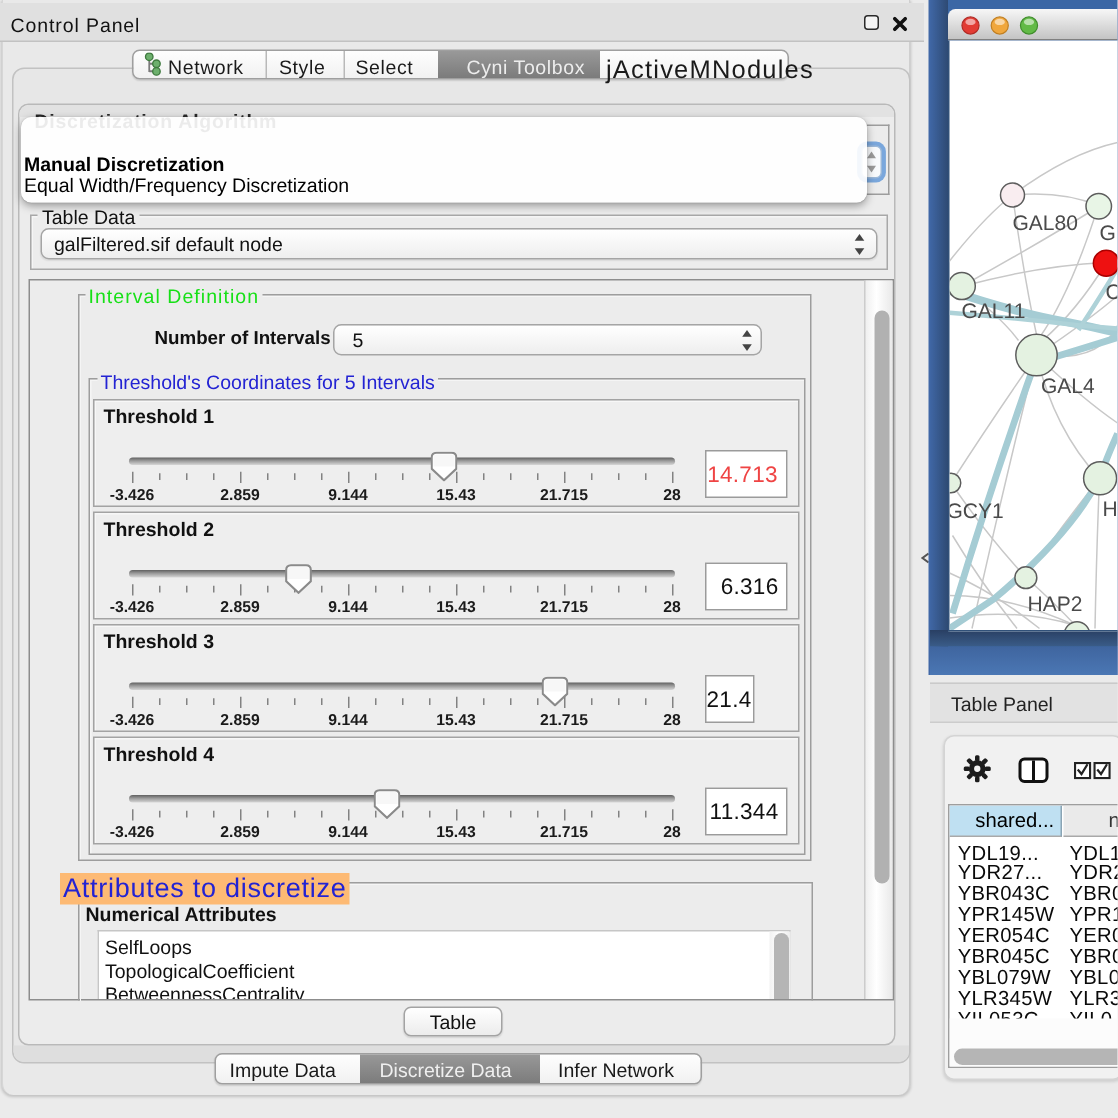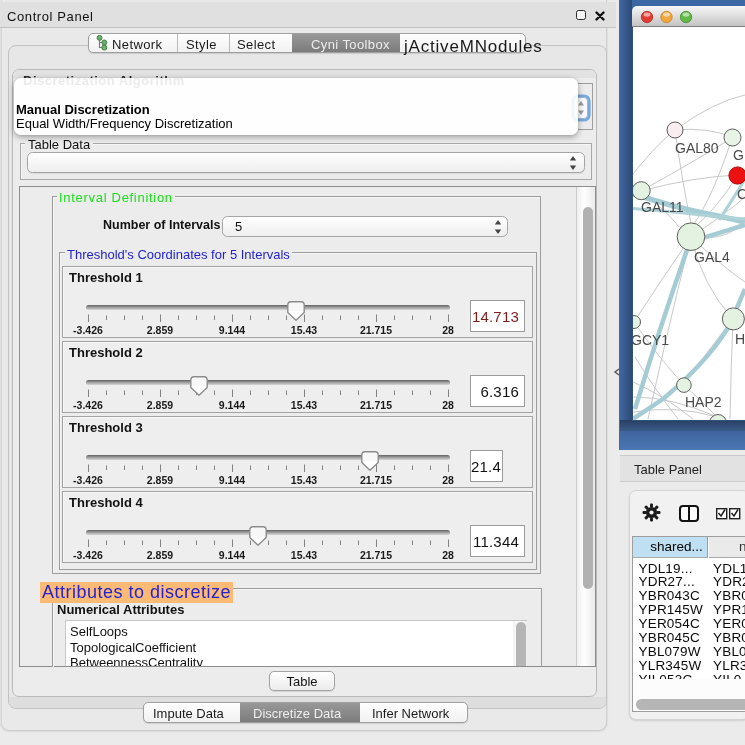--- a/index.html
+++ b/index.html
@@ -49,20 +49,21 @@
 <div class="abs" style="left:574px; top:97px; width:14px; height:22px; border-radius:4px; background:#f8fafc; box-shadow:0 0 0 2.6px #7aa7dc; border:1px solid #9bb8d8;"></div>
 <svg class="abs" style="left:576px; top:100px;" width="10" height="16" viewBox="0 0 10 16">
   <path d="M5 1 L8 5.5 L2 5.5 Z" fill="#9a9a9a"></path>
   <path d="M5 15 L8 10.5 L2 10.5 Z" fill="#9a9a9a"></path>
 </svg>
 
 <div class="abs" style="left:20px; top:143px; width:572px; height:37px; border:1px solid #a8a8a8; box-shadow:inset 1px 1px 0 #f5f5f5;"></div>
 <div class="abs" style="left:25px; top:137px; background:#ececec; padding:0 3px; font-size:13px; color:#111;">Table Data</div>
 
 <div class="abs" style="left:27px; top:152px; width:558px; height:21px; border:1px solid #a5a5a5; border-radius:5.5px; background:linear-gradient(#ffffff,#eeeeee); box-shadow:0 1px 1px rgba(0,0,0,0.08);"></div>
+<div class="abs" style="left:36px; top:155px; font-size:13px; color:#111;">galFiltered.sif default node</div>
 <svg class="abs" style="left:568px; top:155px;" width="10" height="16" viewBox="0 0 10 16">
   <path d="M5 1 L8.2 5.5 L1.8 5.5 Z" fill="#444"></path>
   <path d="M5 15 L8.2 10.5 L1.8 10.5 Z" fill="#444"></path>
 </svg>
 
 <div class="abs" style="left:23px; top:72.5px; font-size:13px; font-weight:bold; letter-spacing:0.5px; color:#2a2a2a;">Discretization Algorithm</div>
 <div class="abs" style="left:14px; top:77.5px; width:564px; height:57px; background:rgba(255,255,255,0.91); border-radius:7px; box-shadow:0 2px 6px rgba(0,0,0,0.35), 0 0 1px rgba(0,0,0,0.2);">
   <div class="abs" style="left:2px; top:24px; font-size:13px; font-weight:bold; color:#000;">Manual Discretization</div>
   <div class="abs" style="left:2px; top:38.5px; font-size:13px; color:#000;">Equal Width/Frequency Discretization</div>
 </div>
@@ -116,21 +117,21 @@
       <div class="abs" style="left:58px; top:323.5px; width:60px; text-align:center; font-size:10.5px; font-weight:bold; color:#1a1a1a;">-3.426</div>
       <div class="abs" style="left:130px; top:323.5px; width:60px; text-align:center; font-size:10.5px; font-weight:bold; color:#1a1a1a;">2.859</div>
       <div class="abs" style="left:202px; top:323.5px; width:60px; text-align:center; font-size:10.5px; font-weight:bold; color:#1a1a1a;">9.144</div>
       <div class="abs" style="left:274px; top:323.5px; width:60px; text-align:center; font-size:10.5px; font-weight:bold; color:#1a1a1a;">15.43</div>
       <div class="abs" style="left:346px; top:323.5px; width:60px; text-align:center; font-size:10.5px; font-weight:bold; color:#1a1a1a;">21.715</div>
       <div class="abs" style="left:418px; top:323.5px; width:60px; text-align:center; font-size:10.5px; font-weight:bold; color:#1a1a1a;">28</div>
       <svg class="abs" style="left:287px; top:300.7px;" width="18" height="20" viewBox="0 0 18 20">
         <path d="M4 0.8 L14 0.8 Q17.2 0.8 17.2 4 L17.2 11.5 L9 19.2 L0.8 11.5 L0.8 4 Q0.8 0.8 4 0.8 Z" fill="#ffffff" stroke="#8a8a8a" stroke-width="1.4"></path>
         <path d="M2 10 L16 10 L16 4 Q16 2 14 2 L4 2 Q2 2 2 4 Z" fill="#f2f2f2" opacity="0.6"></path>
       </svg>
-      <div class="abs" style="left:470px; top:300px; width:55px; height:32px; background:#fff; border:1px solid #9b9b9b; font-size:15px; letter-spacing:0.2px; color:#7f1d1d; text-align:right; line-height:32px; padding-right:5px;">14.713</div>
+      <div class="abs" style="left:470px; top:300px; width:55px; height:32px; background:#fff; border:1px solid #9b9b9b; font-size:15px; letter-spacing:0.2px; color:#ef4444; text-align:center; line-height:32px; padding-right:5px;">14.713</div>
       <div class="abs" style="left:62px; top:341px; width:471px; height:72px; background:#eeeeee; border:1px solid #a3a3a3; box-shadow:inset 1px 1px 0 #f7f7f7;"></div>
       <div class="abs" style="left:69px; top:345px; font-size:13px; font-weight:bold; color:#111;">Threshold 2</div>
       <div class="abs" style="left:86px; top:380px; width:364px; height:5px; border-radius:2.5px; background:linear-gradient(#606060,#9b9b9b 45%,#d6d6d6);"></div>
       <svg class="abs" style="left:0; top:379px;" width="540" height="19" viewBox="0 0 540 19">
         <line x1="88.5" y1="10.5" x2="88.5" y2="18" stroke="#828282" stroke-width="1"></line>
         <line x1="106.5" y1="11.5" x2="106.5" y2="16" stroke="#828282" stroke-width="1"></line>
         <line x1="124.5" y1="11.5" x2="124.5" y2="16" stroke="#828282" stroke-width="1"></line>
         <line x1="142.5" y1="11.5" x2="142.5" y2="16" stroke="#828282" stroke-width="1"></line>
         <line x1="160.5" y1="10.5" x2="160.5" y2="18" stroke="#828282" stroke-width="1"></line>
         <line x1="178.5" y1="11.5" x2="178.5" y2="16" stroke="#828282" stroke-width="1"></line>

